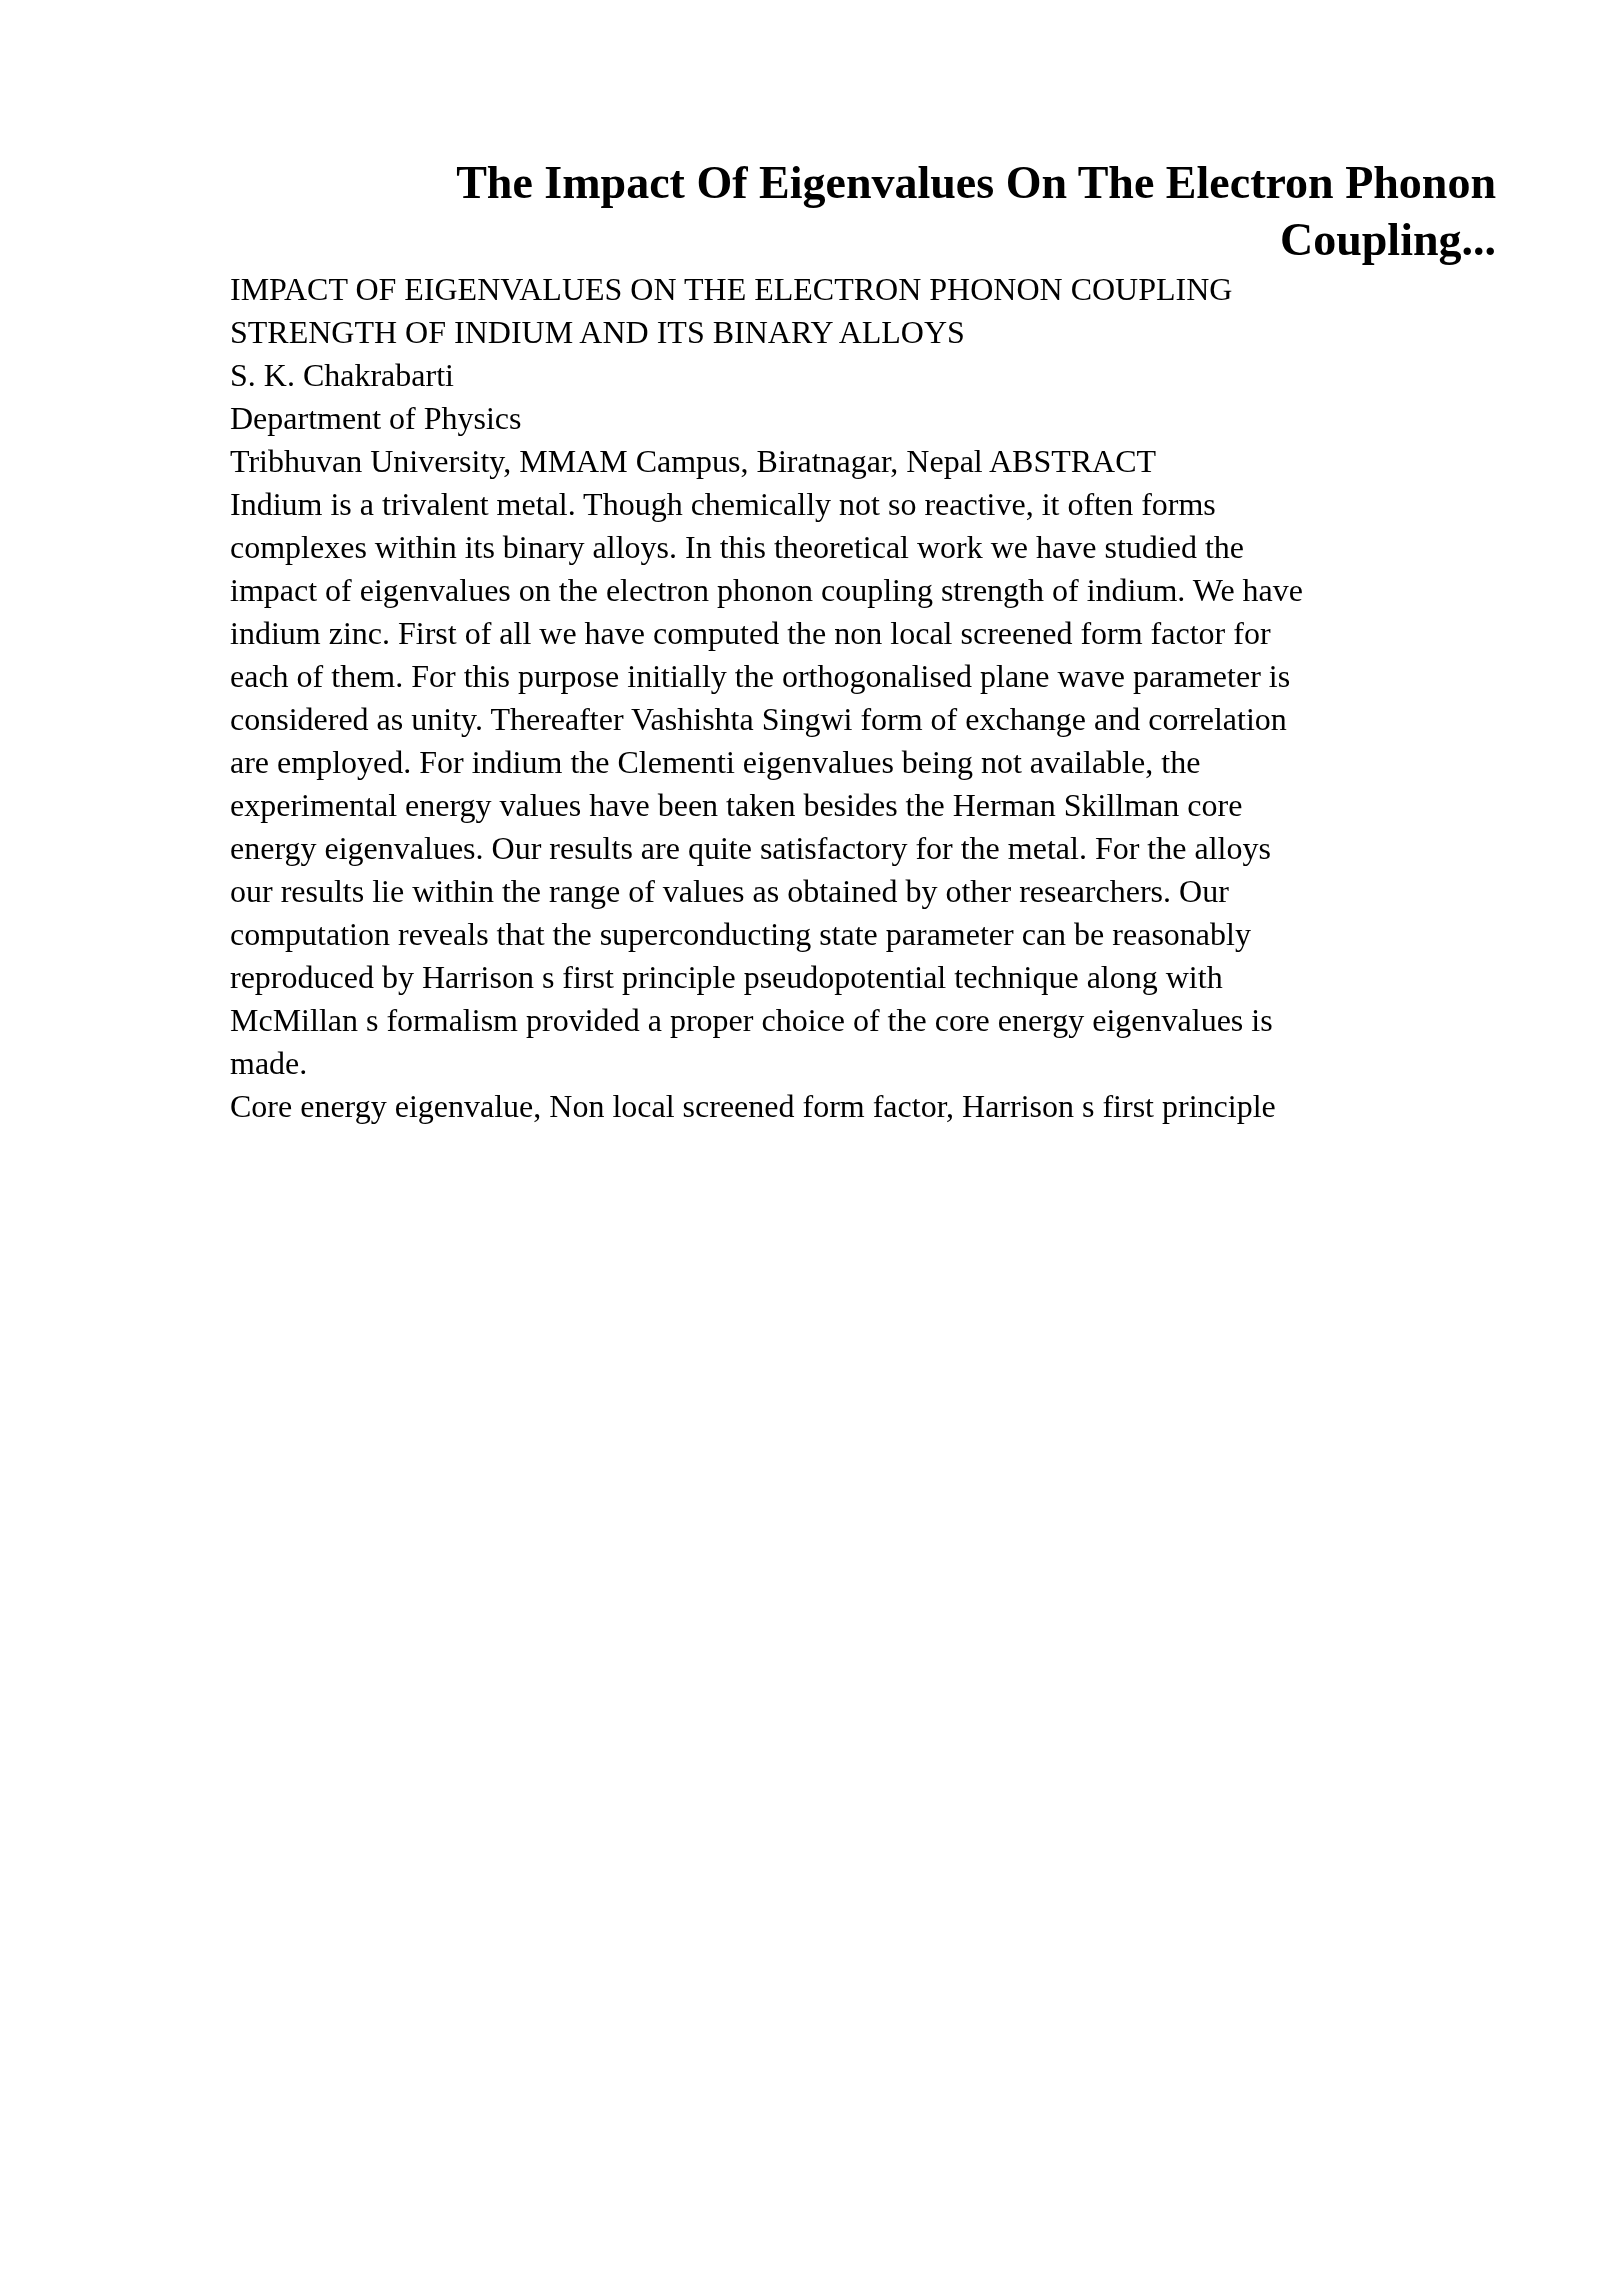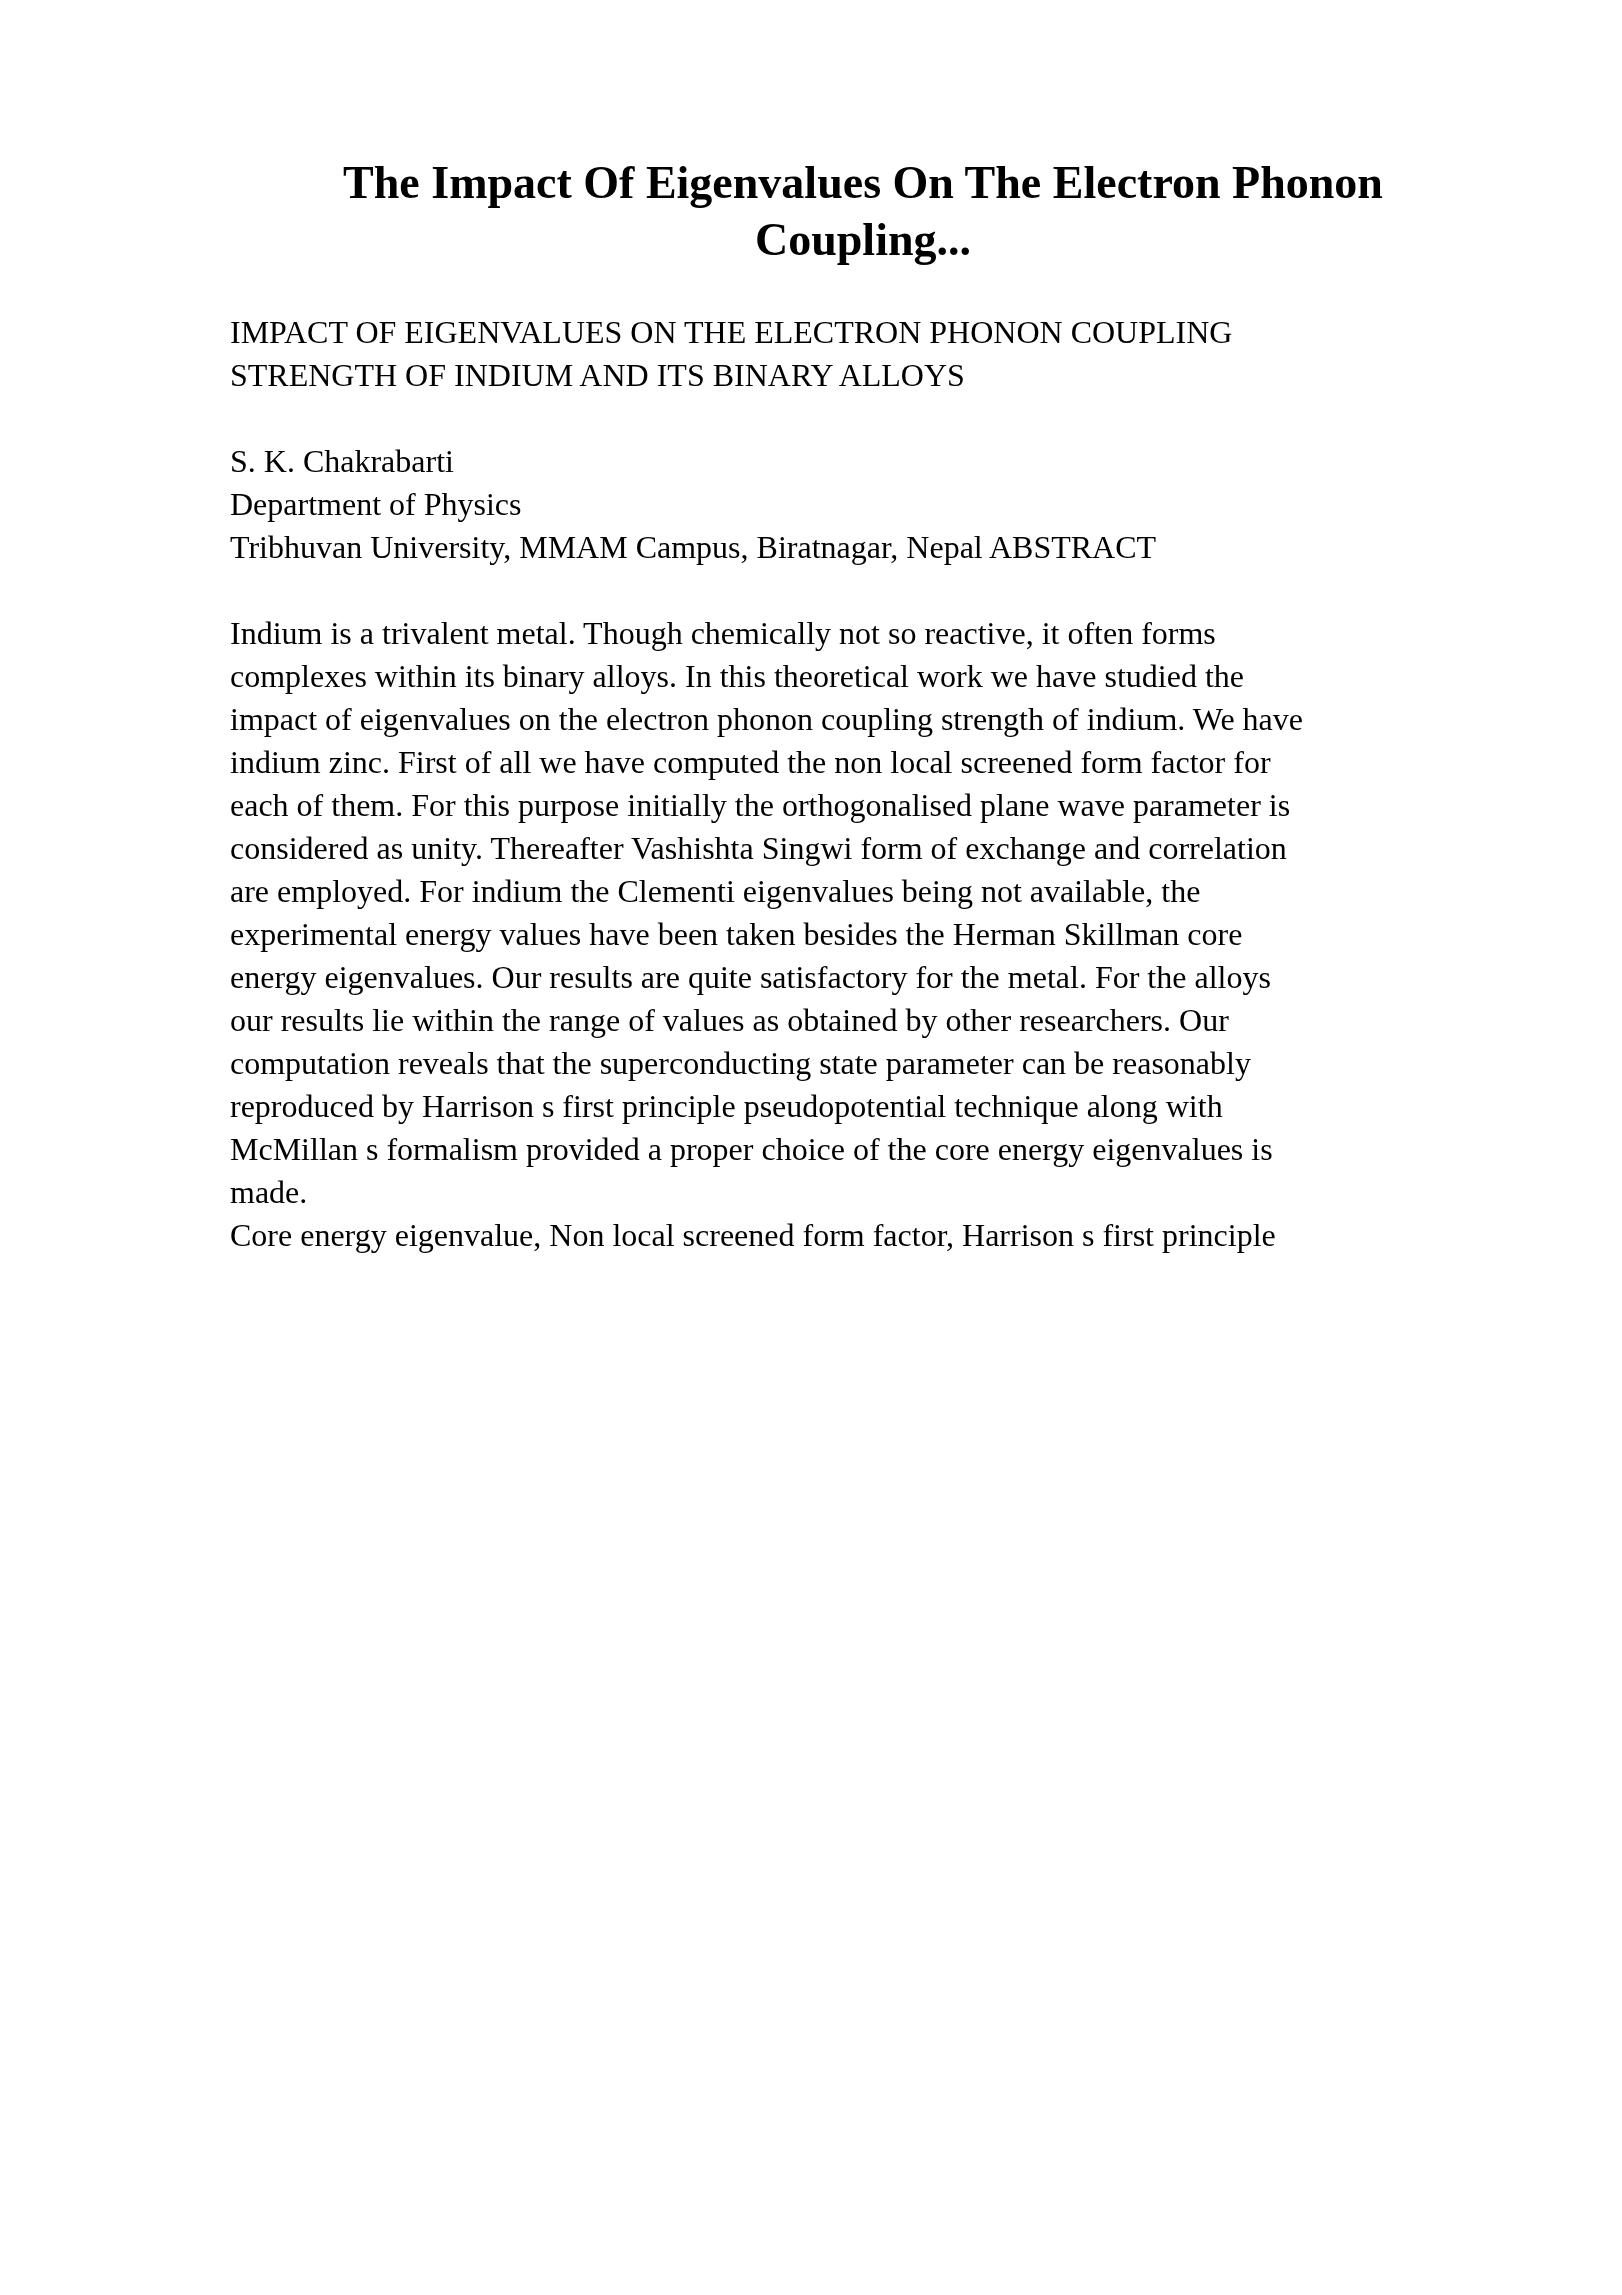--- a/index.html
+++ b/index.html
@@ -19,25 +19,24 @@
   .content {
     position: absolute;
     top: 154px;
     left: 230px;
     width: 1266px;
   }
   .doc-title {
     font-size: 46px;
     line-height: 57px;
     font-weight: bold;
-    text-align: center;
+    text-align: right;
     white-space: nowrap;
   }
   .block {
-    margin-top: 43px;
   }
   .body-line {
     font-size: 32px;
     line-height: 43px;
     font-weight: normal;
     white-space: nowrap;
   }
 </style>
 </head>
 <body>

